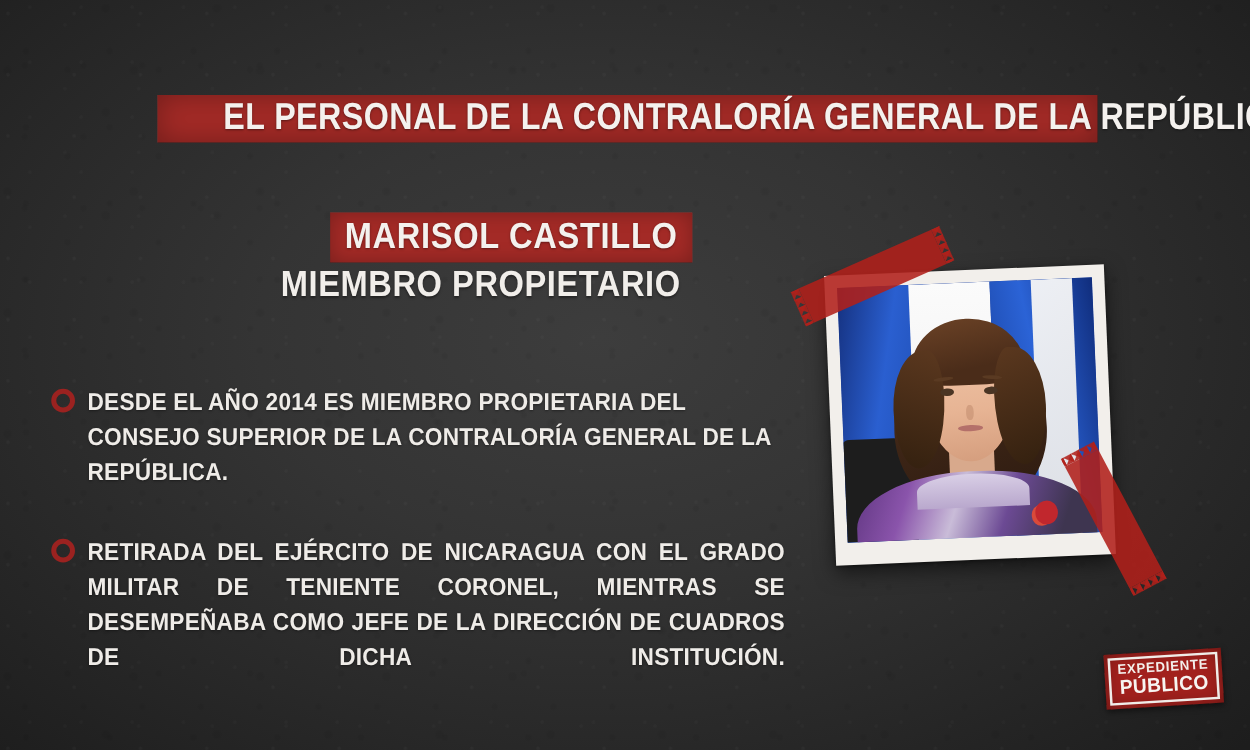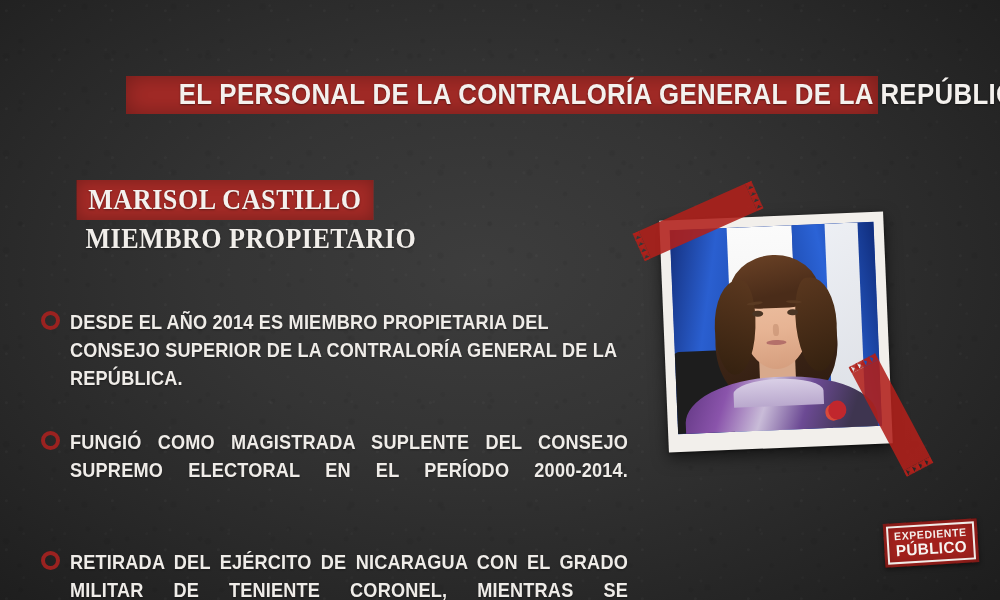--- a/index.html
+++ b/index.html
@@ -72,25 +72,24 @@
     transform: scaleX(0.86);
     transform-origin: center center;
     white-space: nowrap;
     text-shadow: 0 1px 2px rgba(0,0,0,0.45);
   }
 
   
   .name-wrap {
     position: absolute;
     left: 60px;
-    top: 180px;
+    top: 170px;
     width: 510px;
-    text-align: left;
+    text-align: right;
     z-index: 5;
-    font-family: Liberation Serif, serif;
   }
   .person-name {
     display: inline-block;
     background: #a32a26;
     color: #f4f1ee;
     font-size: 29px;
     font-weight: 700;
     letter-spacing: 0.6px;
     padding: 3px 13px 4px 13px;
     transform: scaleX(0.90);
@@ -314,24 +313,20 @@
     <div class="person-role">MIEMBRO PROPIETARIO</div>
   </div>
 
   <div class="bullets">
 
     <div class="bullet-item">
       <span class="bullet-ring"></span>
       <div class="bullet-text no-justify">DESDE EL AÑO 2014 ES MIEMBRO PROPIETARIA DEL CONSEJO SUPERIOR DE LA CONTRALORÍA GENERAL DE LA REPÚBLICA.</div>
     </div>
 
-    <div class="bullet-item">
-      <span class="bullet-ring"></span>
-      <div class="bullet-text">FUNGIÓ COMO MAGISTRADA SUPLENTE DEL CONSEJO SUPREMO ELECTORAL EN EL PERÍODO 2000-2014.</div>
-    </div>
 
     <div class="bullet-item">
       <span class="bullet-ring"></span>
       <div class="bullet-text">RETIRADA DEL EJÉRCITO DE NICARAGUA CON EL GRADO MILITAR DE TENIENTE CORONEL, MIENTRAS SE DESEMPEÑABA COMO JEFE DE LA DIRECCIÓN DE CUADROS DE DICHA INSTITUCIÓN.</div>
     </div>
 
   </div>
 
   <div class="photo-block">
     <div class="photo-frame">

